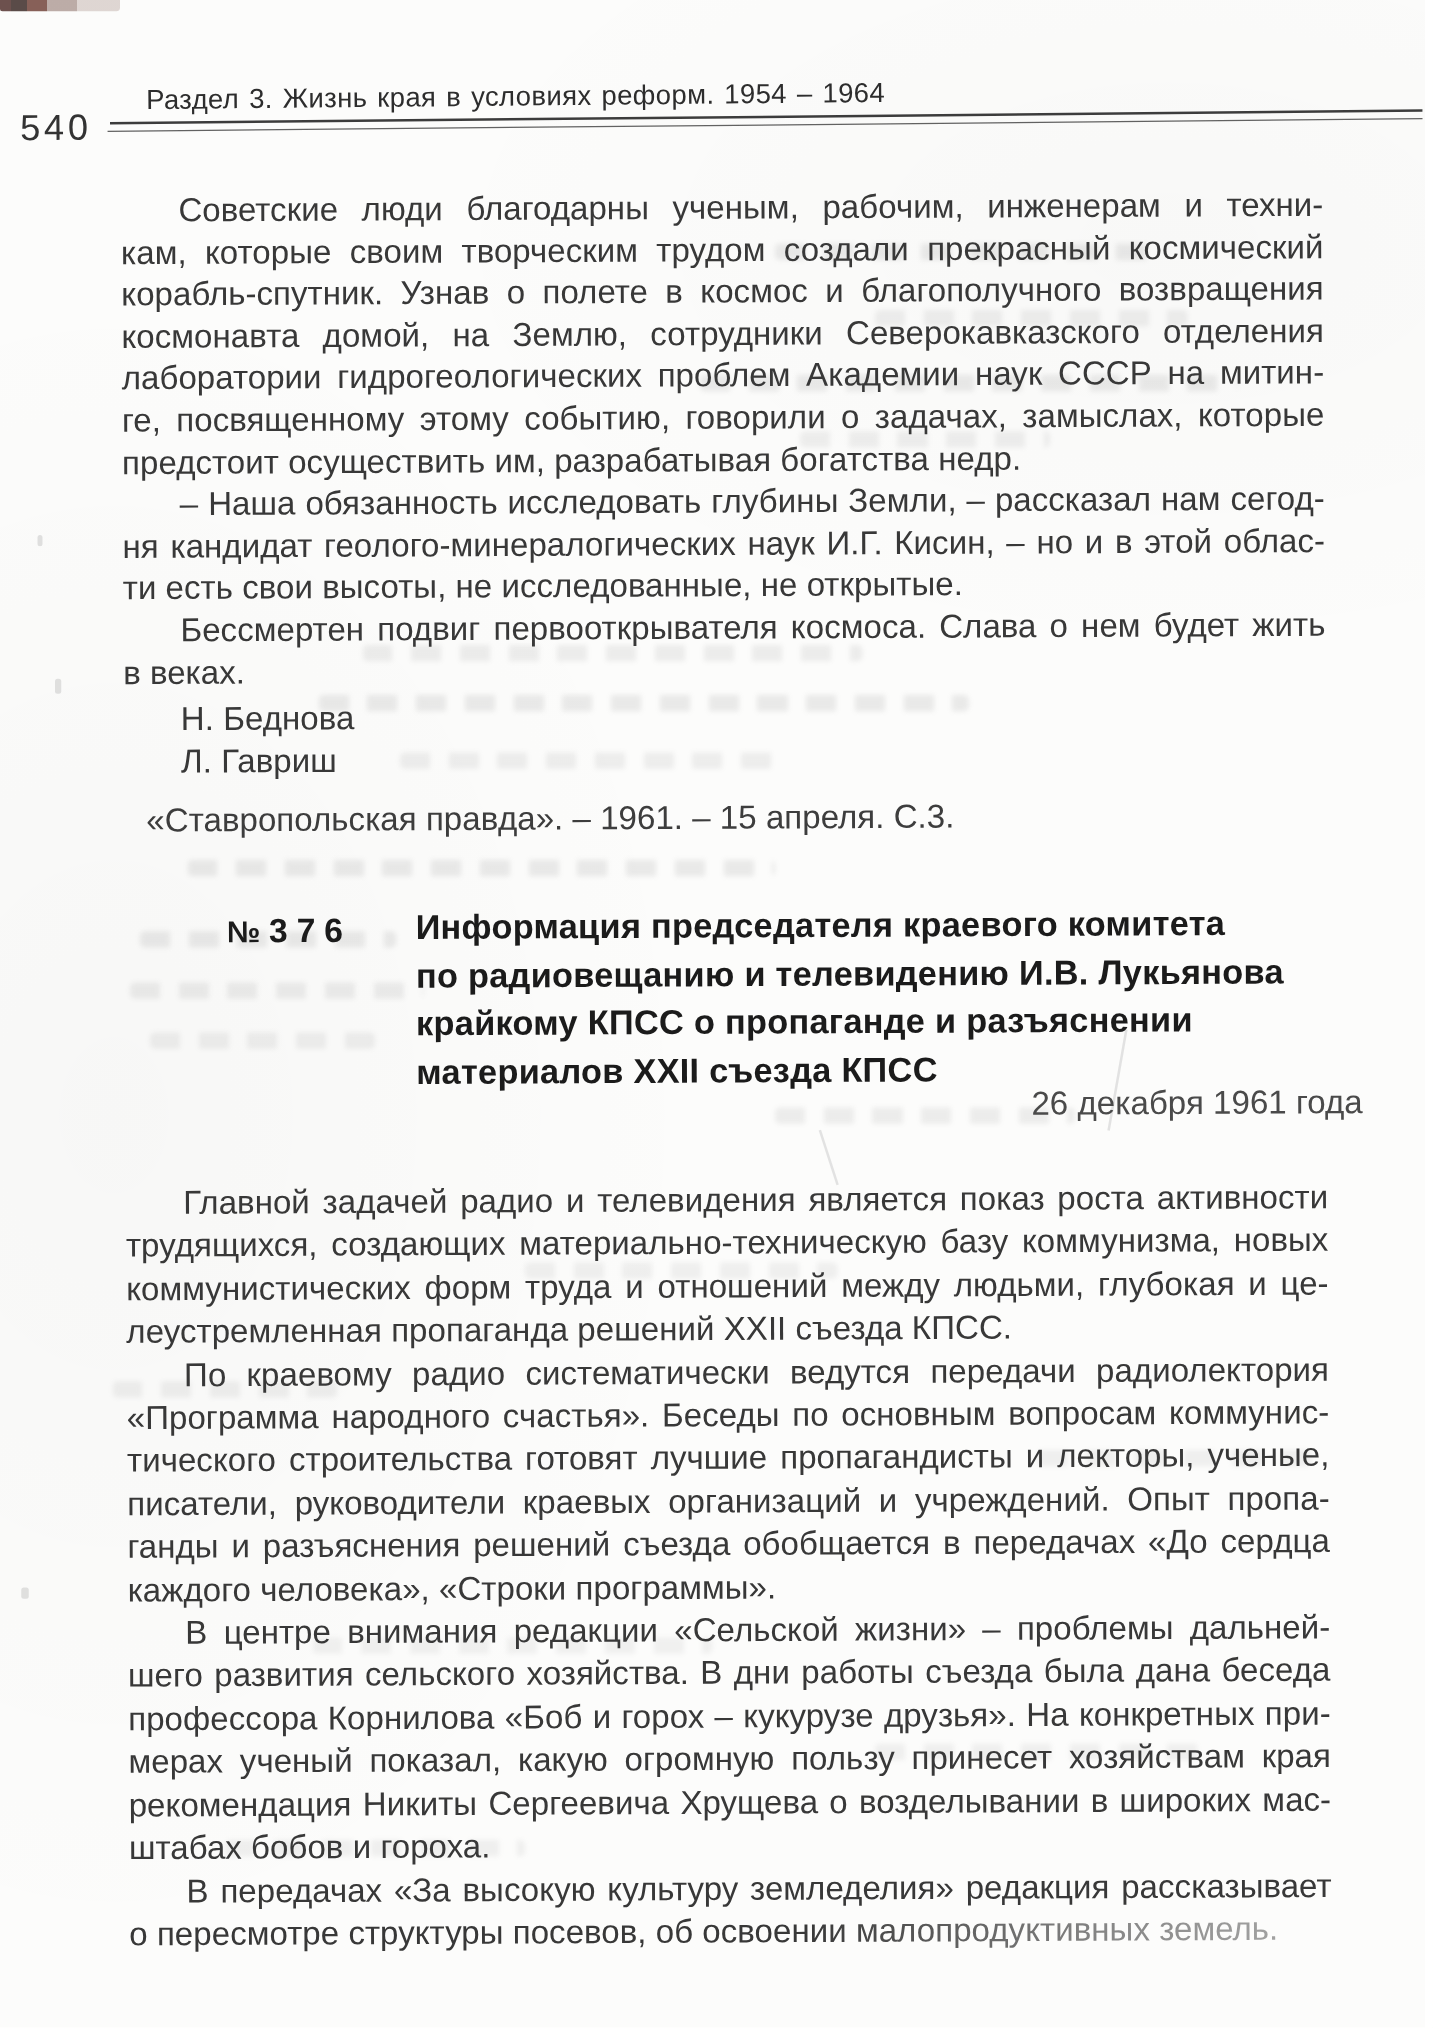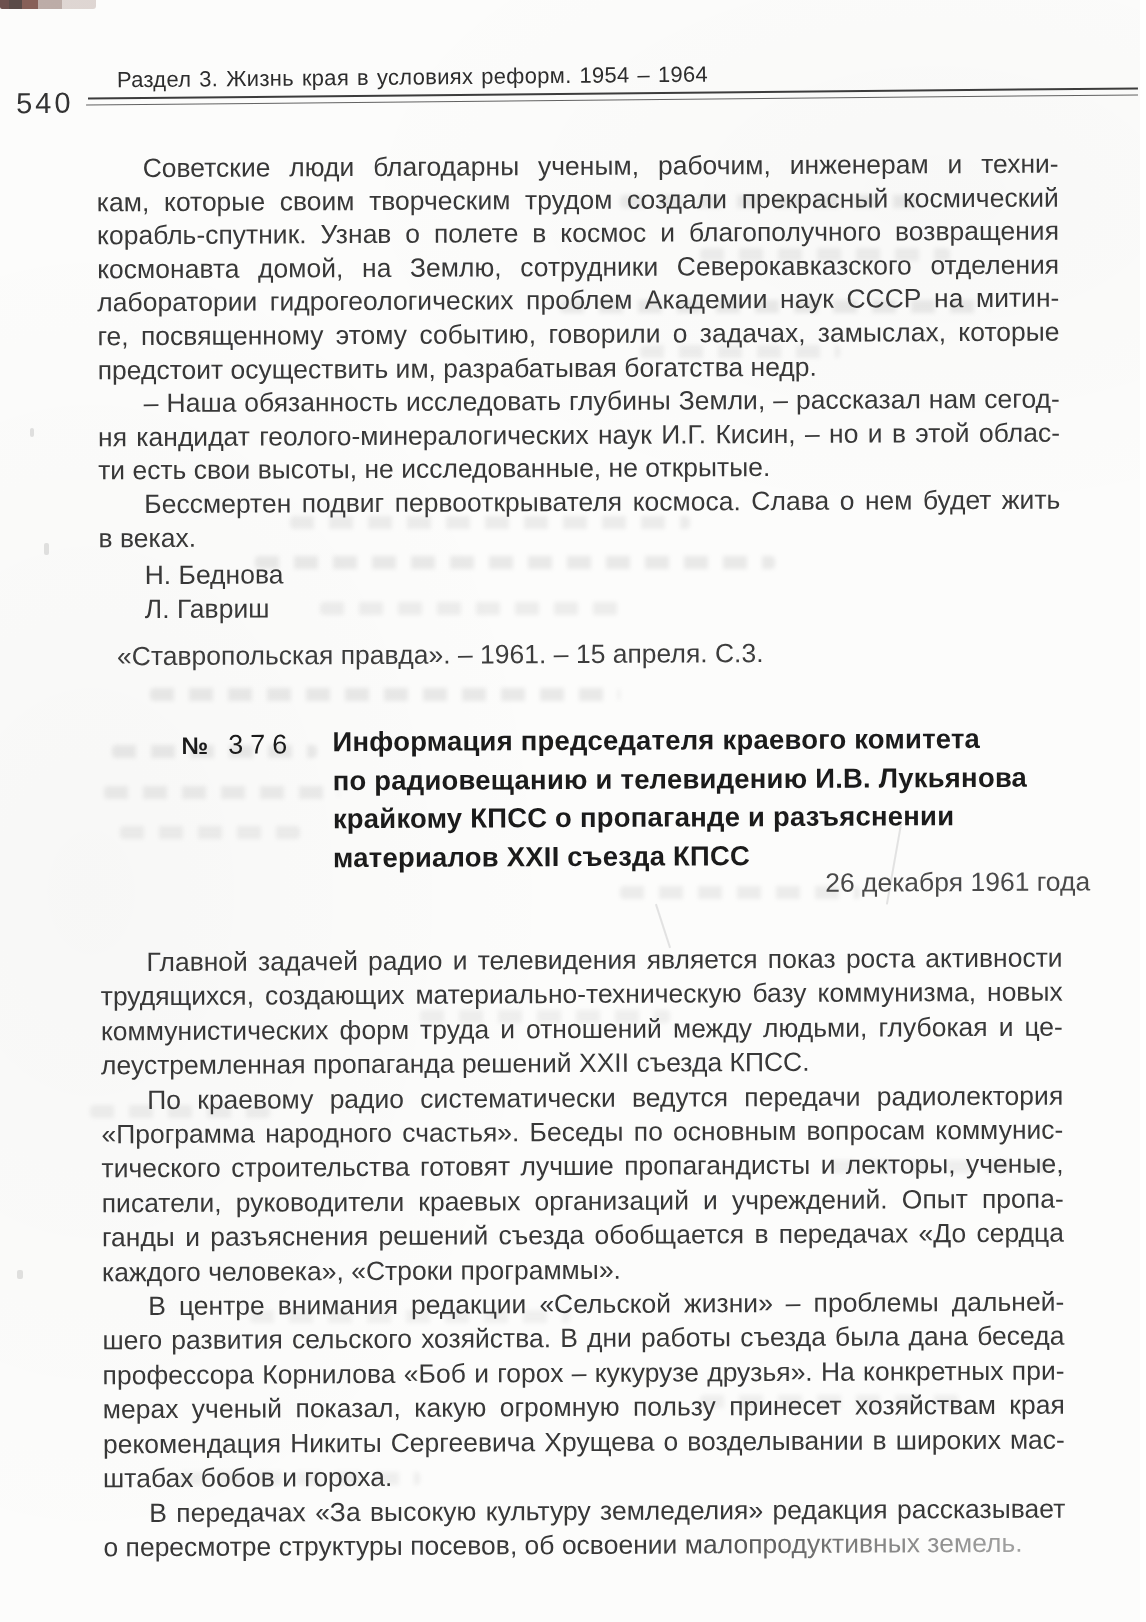--- a/index.html
+++ b/index.html
@@ -58,21 +58,21 @@
   .sigs { margin-top: 4px; }
   .sigs .sline { line-height: 33.6px; padding-left: 46px; }
   .source { margin-top: 14px; line-height: 33.6px; padding-left: 18px; color: #3d3d3d; }
 
   .doc-heading {
     position: absolute; left: 182px; top: 722px; display: flex;
     color: #1b1b1b; font-weight: 700;
   }
   .doc-num  { width: 151px; padding-top: 6px; white-space: nowrap; }
   .no-sign  { font-size: 24px; font-weight: 700; }
-  .no-val   { font-size: 27px; font-weight: 400; letter-spacing: 7px; margin-left: 20px; }
+  .no-val   { font-size: 27px; font-weight: 700; letter-spacing: 7px; margin-left: 7px; }
   .doc-title .sline { line-height: 38.5px; font-size: 27.5px; letter-spacing: .2px; }
 
   .doc-date {
     position: absolute; top: 869px; right: 50px;
     font-size: 26.5px; color: #4a4a4a;
   }
 
   .doc-body { position: absolute; left: 100px; top: 943px; width: 962px; font-size: 26.5px; }
   .doc-body .line { line-height: 34.4px; }
 

